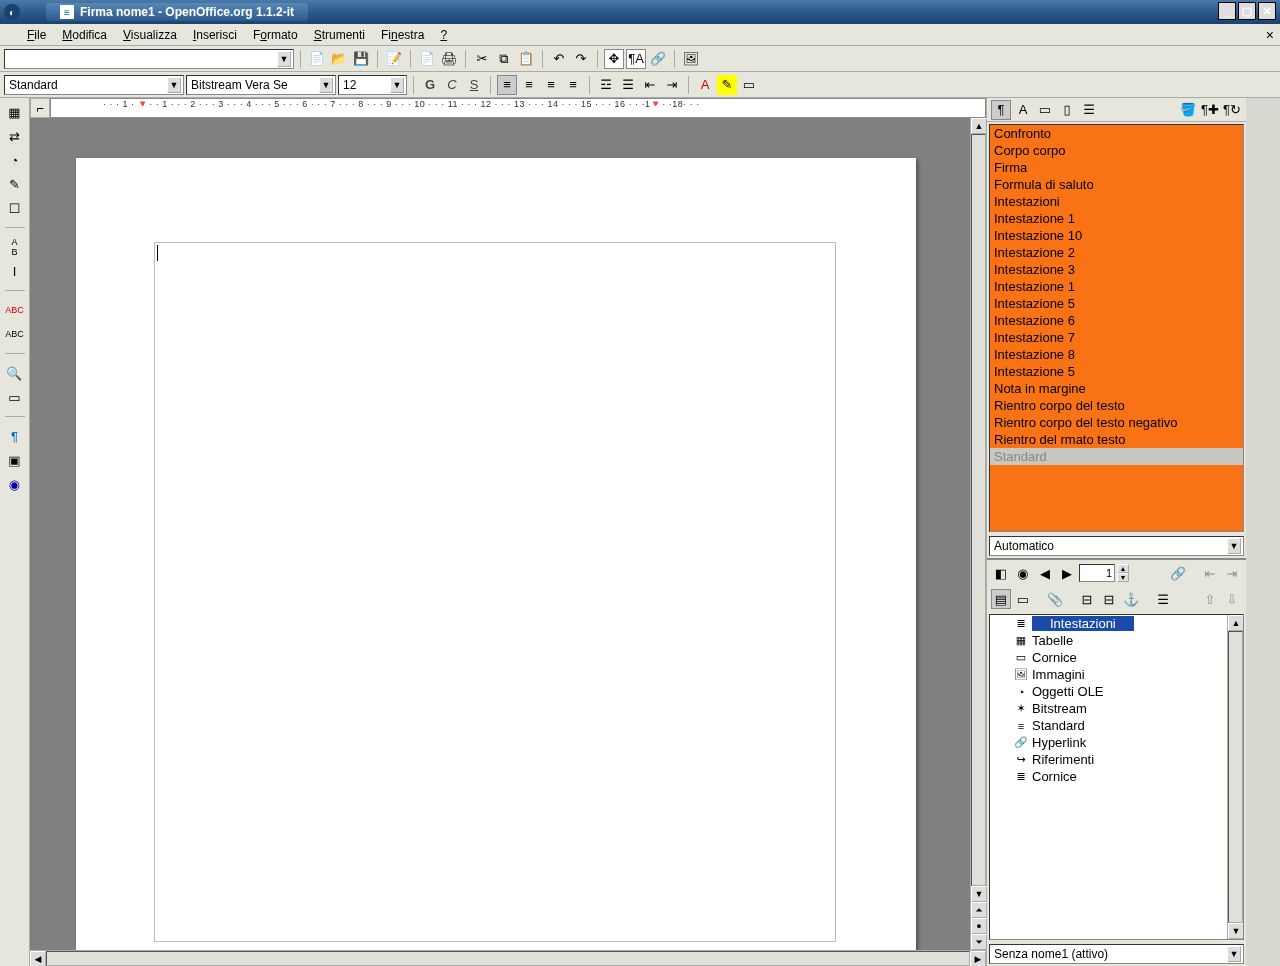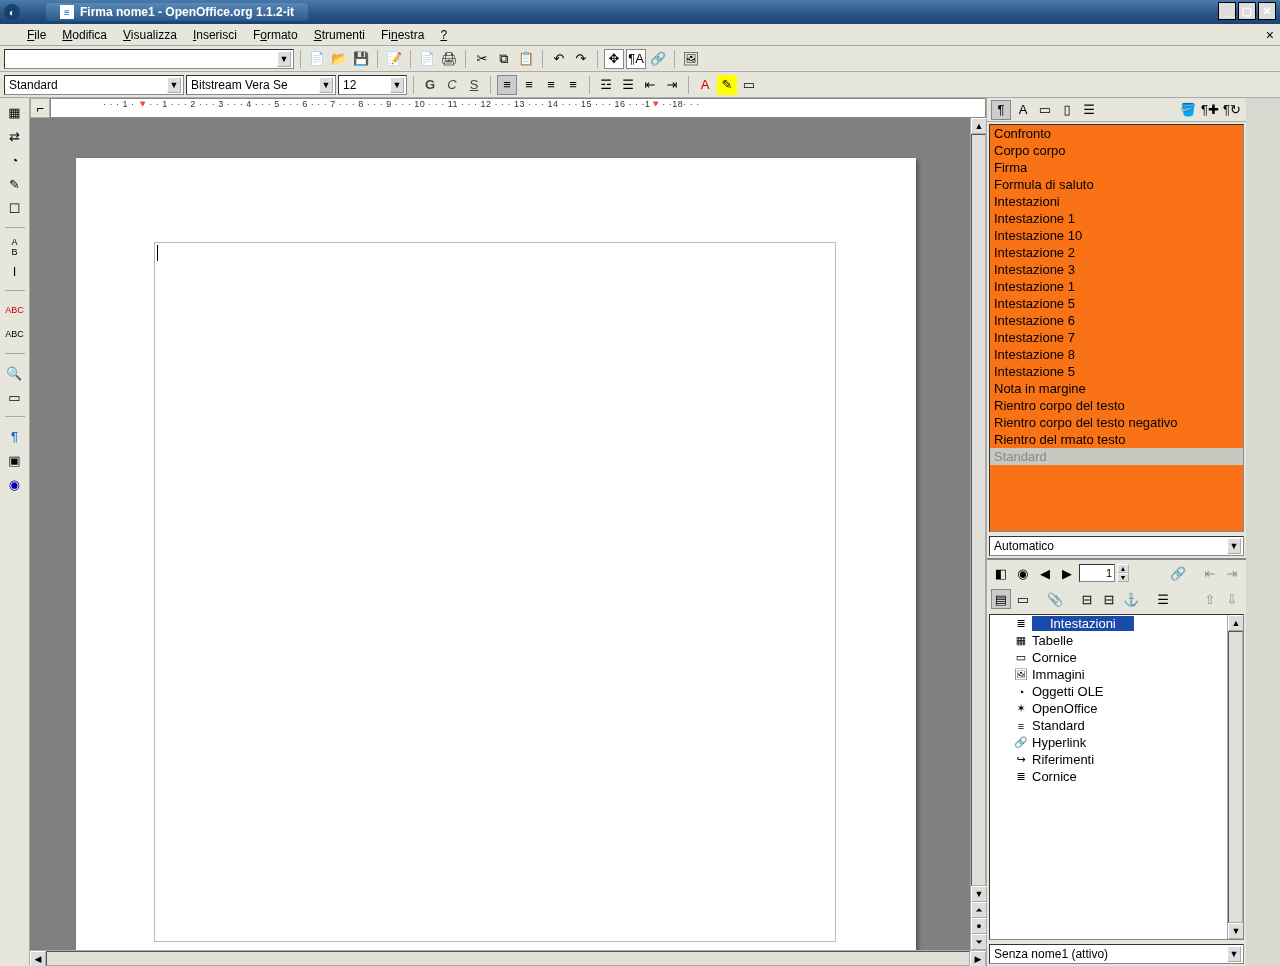--- a/index.html
+++ b/index.html
@@ -304,21 +304,21 @@
           <div class="node">
             <span class="nicon ico">🖼</span>
             <span>Immagini</span>
           </div>
           <div class="node">
             <span class="nicon ico">◔</span>
             <span>Oggetti OLE</span>
           </div>
           <div class="node">
             <span class="nicon ico">✶</span>
-            <span>OpenOffice</span>
+            <span>Bitstream</span>
           </div>
           <div class="node">
             <span class="nicon ico">≡</span>
             <span>Standard</span>
           </div>
           <div class="node">
             <span class="nicon ico">🔗</span>
             <span>Hyperlink</span>
           </div>
           <div class="node">

